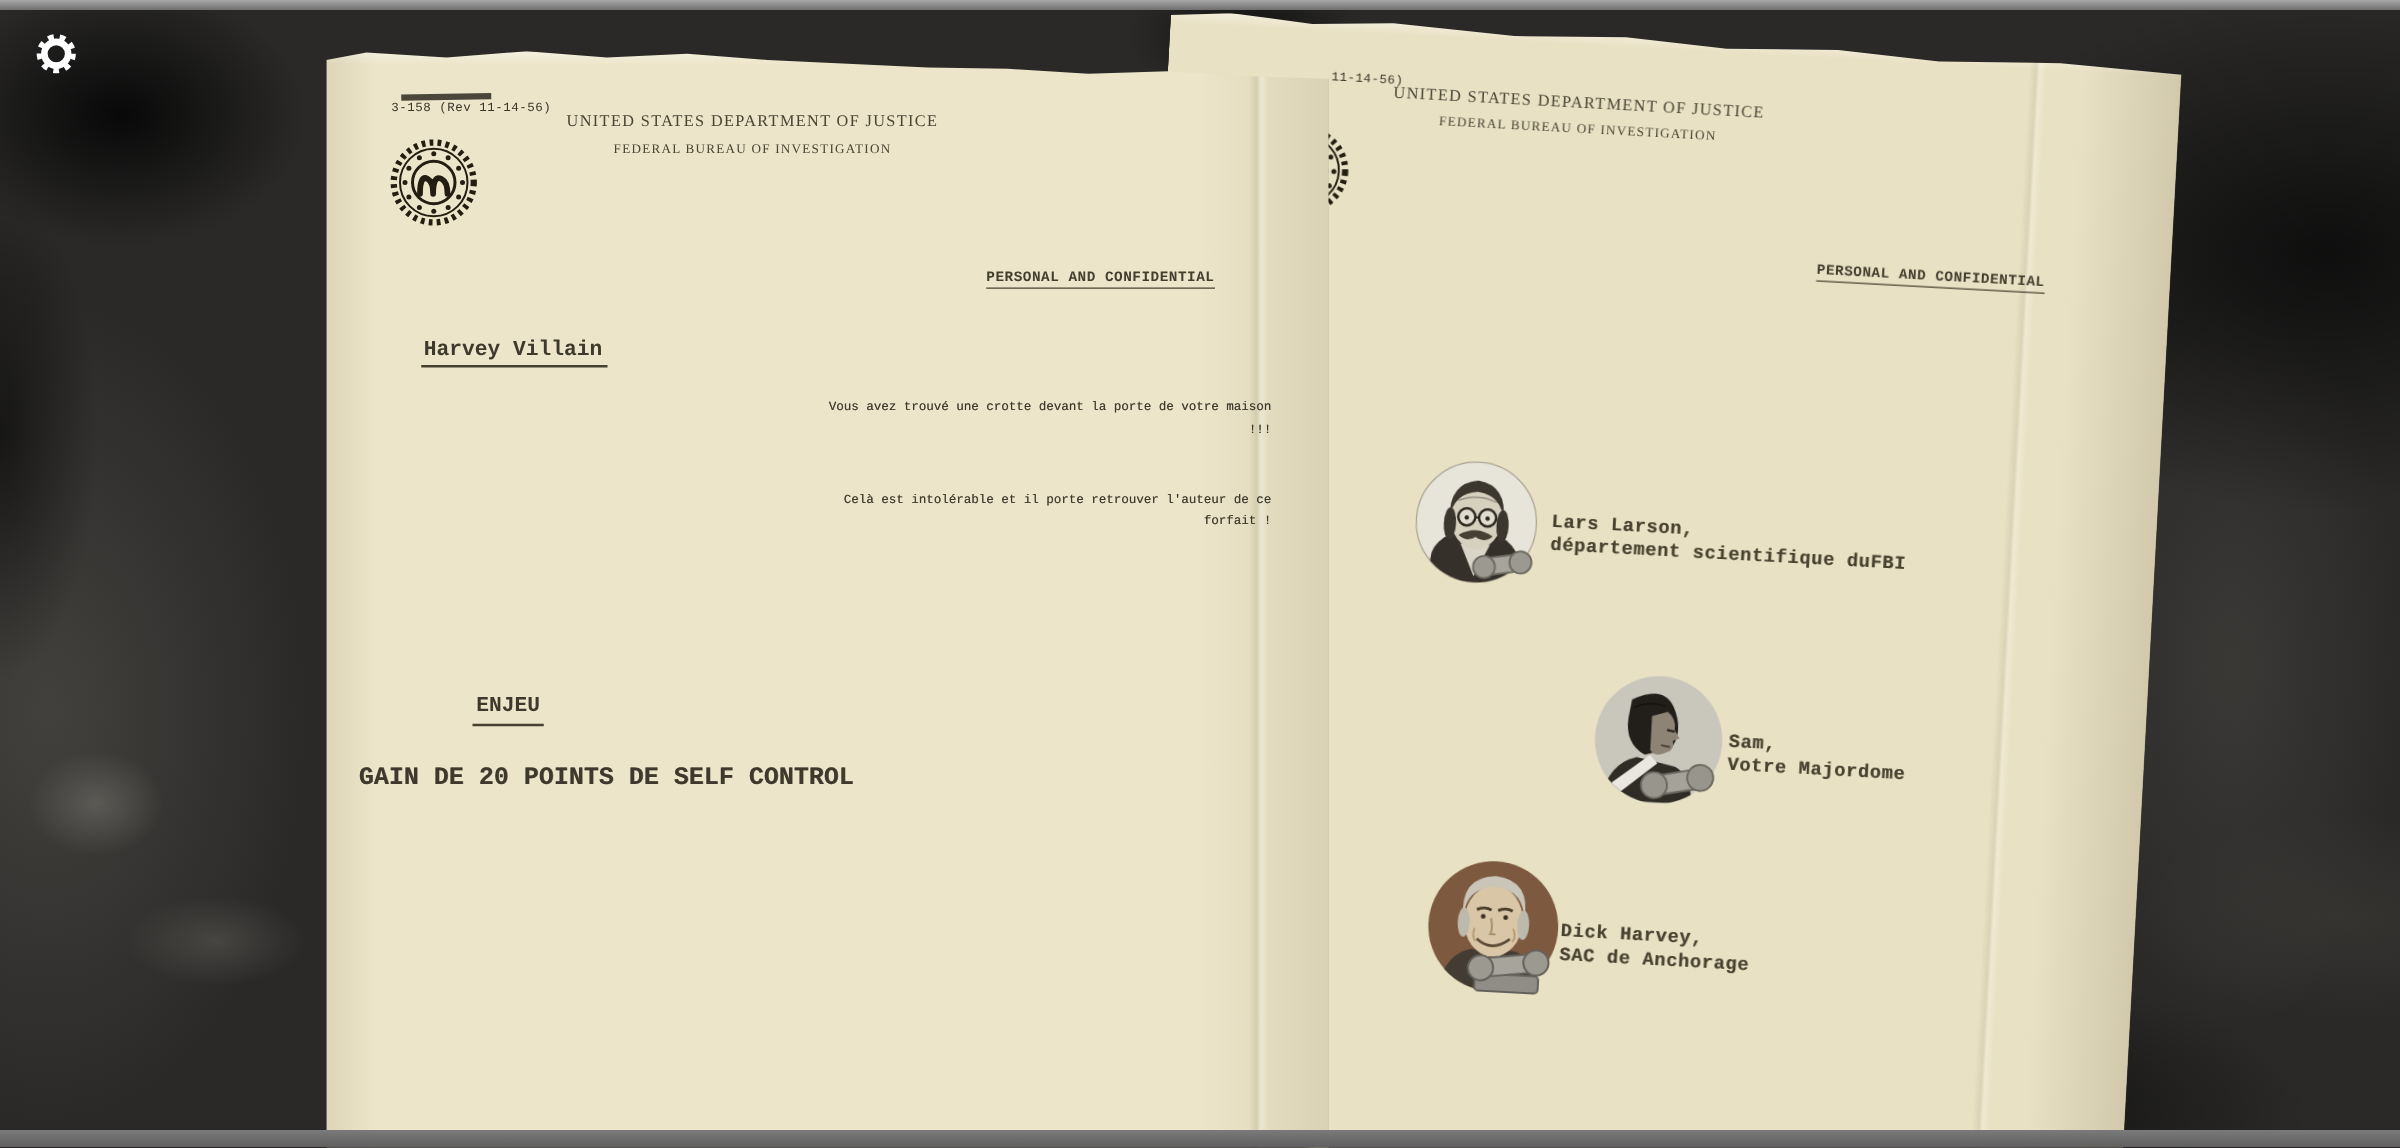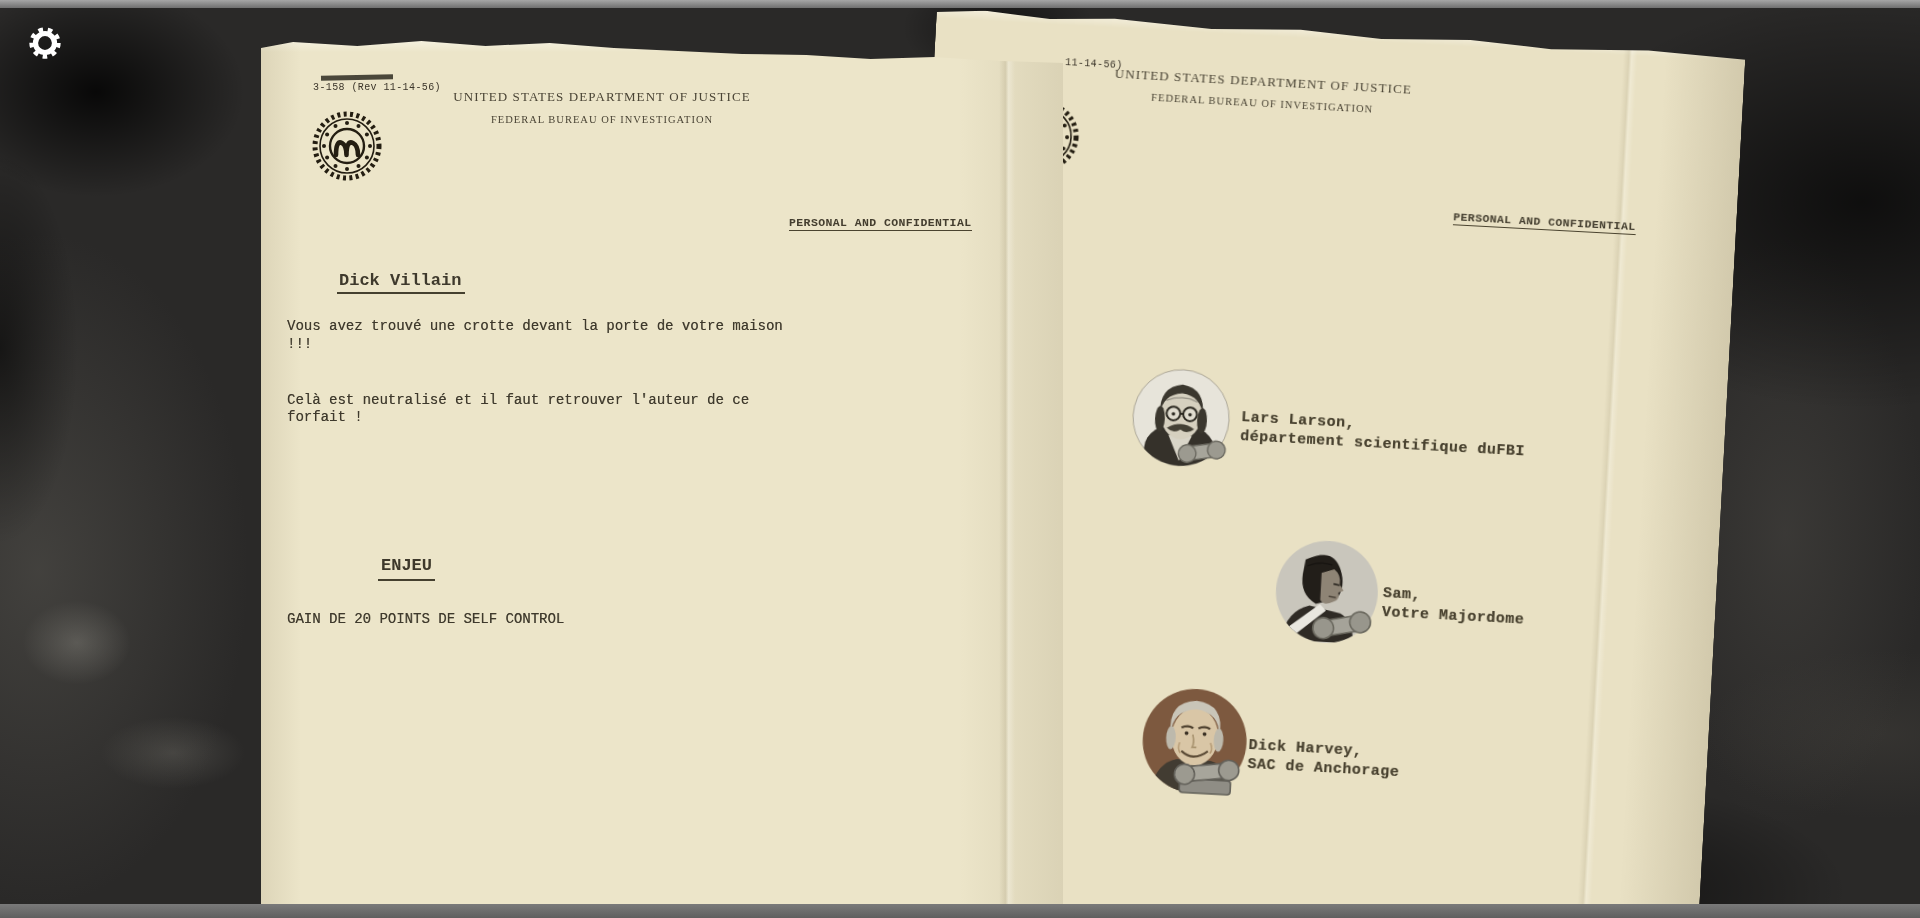--- a/index.html
+++ b/index.html
@@ -42,24 +42,24 @@
   #right-crease{left:688px;width:14px;background:linear-gradient(90deg,transparent,rgba(120,108,72,.12) 40%,rgba(255,255,248,.28) 60%,transparent);}
   
   .form-number{position:absolute;font-size:10px;color:#3b352a;letter-spacing:.4px;}
   .smudge{position:absolute;background:#221f17;opacity:.8;transform:rotate(-1deg);}
   .dept{position:absolute;text-align:center;font-family:"Liberation Serif","DejaVu Serif",serif;color:#4a4435;}
   .dept1{font-size:13px;letter-spacing:1.1px;}
   .dept2{font-size:10.5px;letter-spacing:1px;}
   .confidential{position:absolute;font-size:11.5px;font-weight:bold;color:#443e2f;border-bottom:1.4px solid #4a432f;padding-bottom:1px;letter-spacing:.4px;}
   
   .doc-title{position:absolute;left:76px;top:233px;font-size:17px;font-weight:bold;color:#3e392c;border-bottom:2px solid #45402f;padding:0 4px 2px 2px;}
-  .body-text{position:absolute;left:26px;top:263px;width:730px;color:#3e392c;font-size:14px;line-height:17.4px;white-space:pre-line;text-shadow:.3px 0 0 rgba(62,57,44,.6);}
+  .body-text{position:absolute;left:26px;top:263px;width:730px;color:#3e392c;font-size:10px;line-height:17.4px;white-space:pre-line;text-shadow:.3px 0 0 rgba(62,57,44,.6);text-align:right;}
   .para{margin:0 0 21px 0;}
   .stake-heading{position:absolute;left:117px;top:518px;font-size:17px;font-weight:bold;color:#3e392c;border-bottom:2px solid #45402f;padding:0 3px 4px 3px;}
-  .stake-text{position:absolute;left:26px;top:573px;font-size:14px;color:#3e392c;text-shadow:.3px 0 0 rgba(62,57,44,.6);}
+  .stake-text{position:absolute;left:26px;top:573px;font-size:20px;color:#3e392c;text-shadow:.3px 0 0 rgba(62,57,44,.6);font-weight:bold;}
   
   .contact{position:absolute;cursor:pointer;}
   .contact .portrait{position:absolute;left:0;top:0;}
   .contact .label{position:absolute;font-size:15px;font-weight:bold;line-height:19px;color:#48412f;letter-spacing:.5px;white-space:nowrap;text-shadow:.3px 0 0 rgba(72,65,47,.5);}
   #contact-lars{left:217px;top:349px;width:560px;height:110px;}
   #contact-lars .label{left:109px;top:36px;}
   #contact-sam{left:369px;top:512px;width:420px;height:116px;}
   #contact-sam .label{left:108px;top:41px;}
   #contact-dick{left:244px;top:667px;width:430px;height:118px;}
   #contact-dick .label{left:107px;top:45px;}
@@ -232,26 +232,26 @@
       </g>
       <circle cx="37" cy="37" r="17" fill="none" stroke="#241e12" stroke-width="2.4"></circle>
       <path d="M26 46 Q26 31 32 34 Q36.5 36.5 36.5 46 M36.5 46 Q36.5 31 43 34 Q48 36.5 48 46" fill="none" stroke="#241e12" stroke-width="4.6" stroke-linecap="round"></path>
     </svg>
 
     <div class="dept dept1" style="left:141px;top:51px;width:400px;">UNITED STATES DEPARTMENT OF JUSTICE</div>
     <div class="dept dept2" style="left:141px;top:76px;width:400px;">FEDERAL BUREAU OF INVESTIGATION</div>
 
     <div class="confidential" style="left:528px;top:178px;">PERSONAL AND CONFIDENTIAL</div>
 
-    <div class="doc-title">Dick Villain</div>
+    <div class="doc-title">Harvey Villain</div>
 
     <div class="body-text">
       <p class="para">Vous avez trouvé une crotte devant la porte de votre maison
 !!!</p>
-      <p class="para">Celà est neutralisé et il faut retrouver l'auteur de ce
+      <p class="para">Celà est intolérable et il porte retrouver l'auteur de ce
 forfait !</p>
     </div>
 
     <div class="stake-heading">ENJEU</div>
     <div class="stake-text">GAIN DE 20 POINTS DE SELF CONTROL</div>
   </div>
 
   <button class="gear-btn">
     <svg width="38" height="38" viewBox="0 0 40 40">
       <circle cx="20" cy="20" r="13.5" fill="none" stroke="#ffffff" stroke-width="6" stroke-dasharray="4.6 4.83"></circle>

